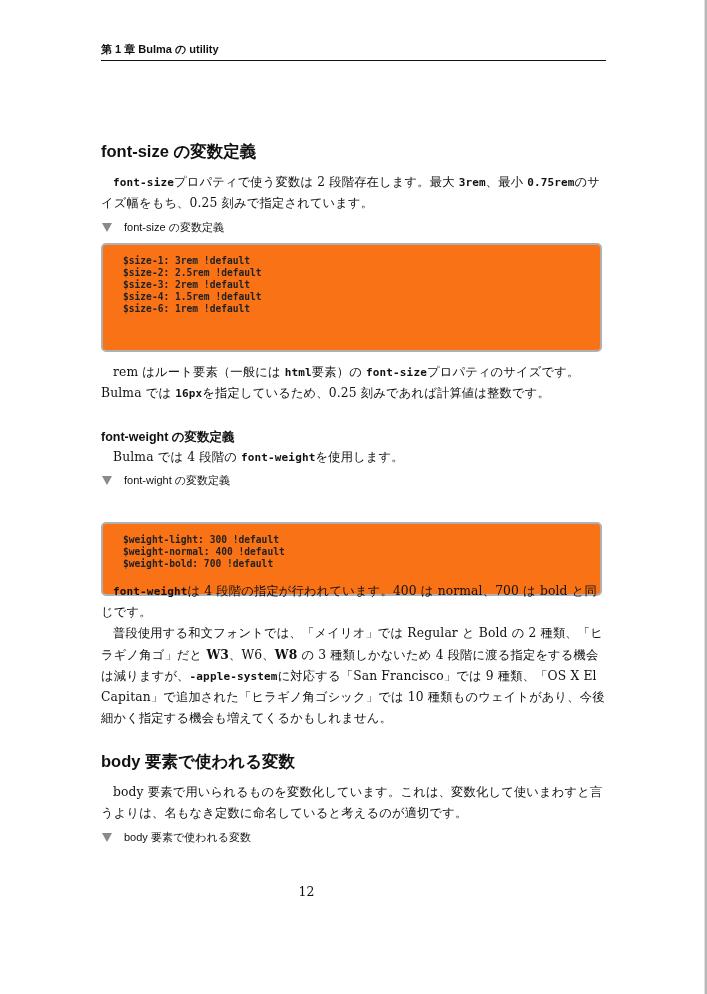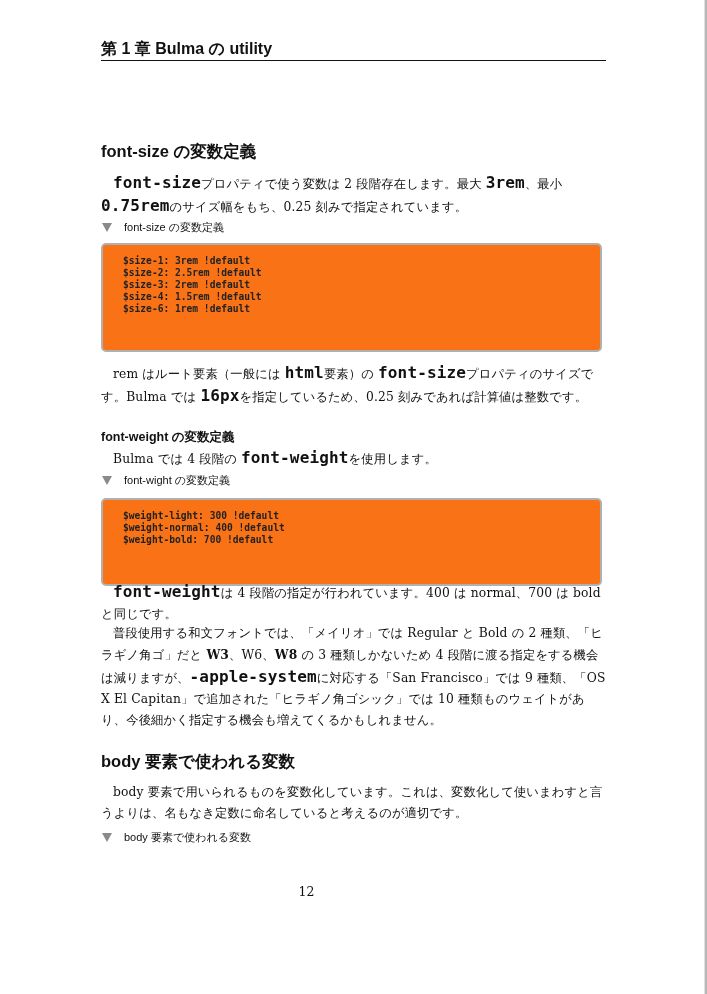--- a/index.html
+++ b/index.html
@@ -9,41 +9,41 @@
     font-family: "DejaVu Serif", "Liberation Serif", serif;
     color: #111;
   }
   .right-edge {
     position: absolute; top: 0; right: 0; width: 2px; height: 994px;
     background: #b8b8b8; border-left: 1px solid #e0e0e0;
   }
   .running-header {
     position: absolute; left: 101px; top: 40px; width: 505px;
     font-family: "Liberation Sans", sans-serif; font-weight: bold;
-    font-size: 16px; line-height: 18px; color: #111;
+    font-size: 11px; line-height: 18px; color: #111;
     border-bottom: 1.2px solid #111; padding-bottom: 2px;
   }
   .h2 {
     position: absolute; left: 101px;
     font-family: "Liberation Sans", sans-serif; font-weight: bold;
     font-size: 16.5px; line-height: 20px; color: #111; margin: 0;
   }
   .h3 {
     position: absolute; left: 101px;
     font-family: "Liberation Sans", sans-serif; font-weight: bold;
     font-size: 12.5px; line-height: 16px; color: #111; margin: 0;
   }
   .para {
     position: absolute; left: 101px; width: 505px;
     font-size: 12.3px; line-height: 21px; color: #111; margin: 0;
     text-indent: 12px; letter-spacing: 0.15px;
   }
   .para .code {
     font-family: "DejaVu Sans Mono", "Liberation Mono", monospace;
-    font-weight: bold; font-size: 16px;
+    font-weight: bold; font-size: 11px;
   }
   .para .bold { font-weight: bold; text-align: right; }
   .details-summary {
     position: absolute; left: 101px;
     font-family: "Liberation Sans", sans-serif; font-size: 11px; line-height: 14px;
     color: #111; display: flex; align-items: center;
   }
   .tri {
     display: inline-block; width: 0; height: 0;
     border-left: 5px solid transparent; border-right: 5px solid transparent;
@@ -92,21 +92,21 @@
 
 <h3 class="h3" style="top:429px">font-weight の変数定義</h3>
 
 <p class="para" style="top:447px"><span>Bulma では 4 段階の </span><span class="code">font-weight</span><span>を使用します。</span></p>
 
 <div class="details-summary" style="top:473px">
   <span class="tri"></span>
   <span>font-wight の変数定義</span>
 </div>
 
-<div class="codebox" style="top:498px; height:88px">
+<div class="codebox" style="top:522px; height:74px">
     <span class="line">$weight-light: 300 !default</span>
     <span class="line">$weight-normal: 400 !default</span>
     <span class="line">$weight-bold: 700 !default</span>
   </div>
 
 <p class="para" style="top:581px"><span class="code">font-weight</span><span>は 4 段階の指定が行われています。400 は normal、700 は bold と同じです。</span></p>
 
 <p class="para" style="top:623px"><span>普段使用する和文フォントでは、「メイリオ」では Regular と Bold の 2 種類、「ヒラギノ角ゴ」だと </span><span class="bold">W3</span><span>、W6、</span><span class="bold">W8</span><span> の 3 種類しかないため 4 段階に渡る指定をする機会は減りますが、</span><span class="code">-apple-system</span><span>に対応する「San Francisco」では 9 種類、「OS X El Capitan」で追加された「ヒラギノ角ゴシック」では 10 種類ものウェイトがあり、今後細かく指定する機会も増えてくるかもしれません。</span></p>
 
 <h2 class="h2" style="top:751px">body 要素で使われる変数</h2>

